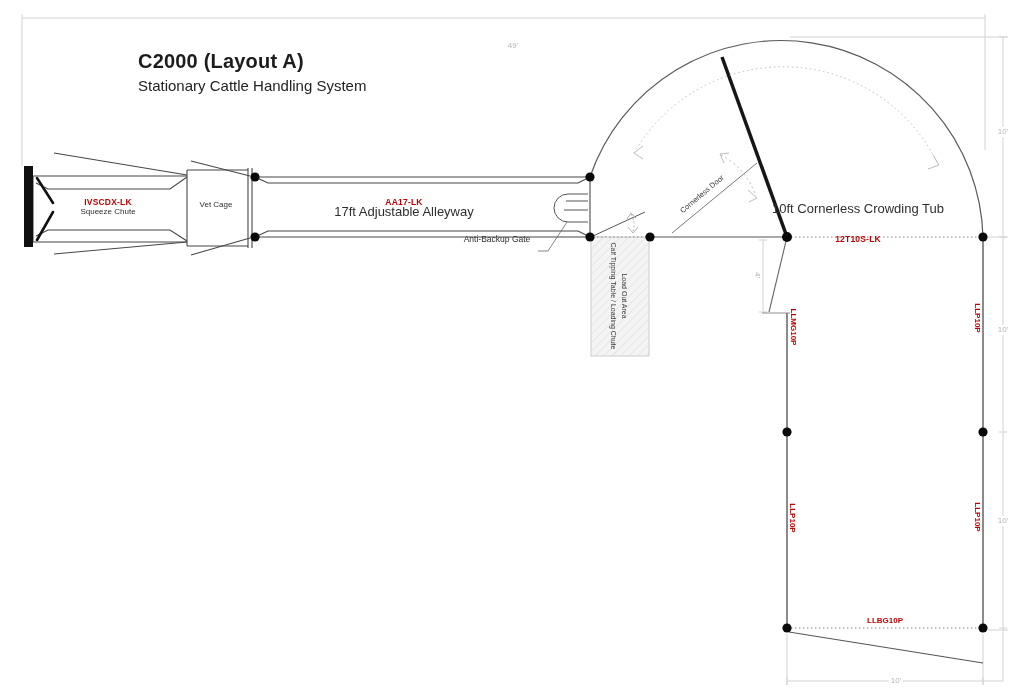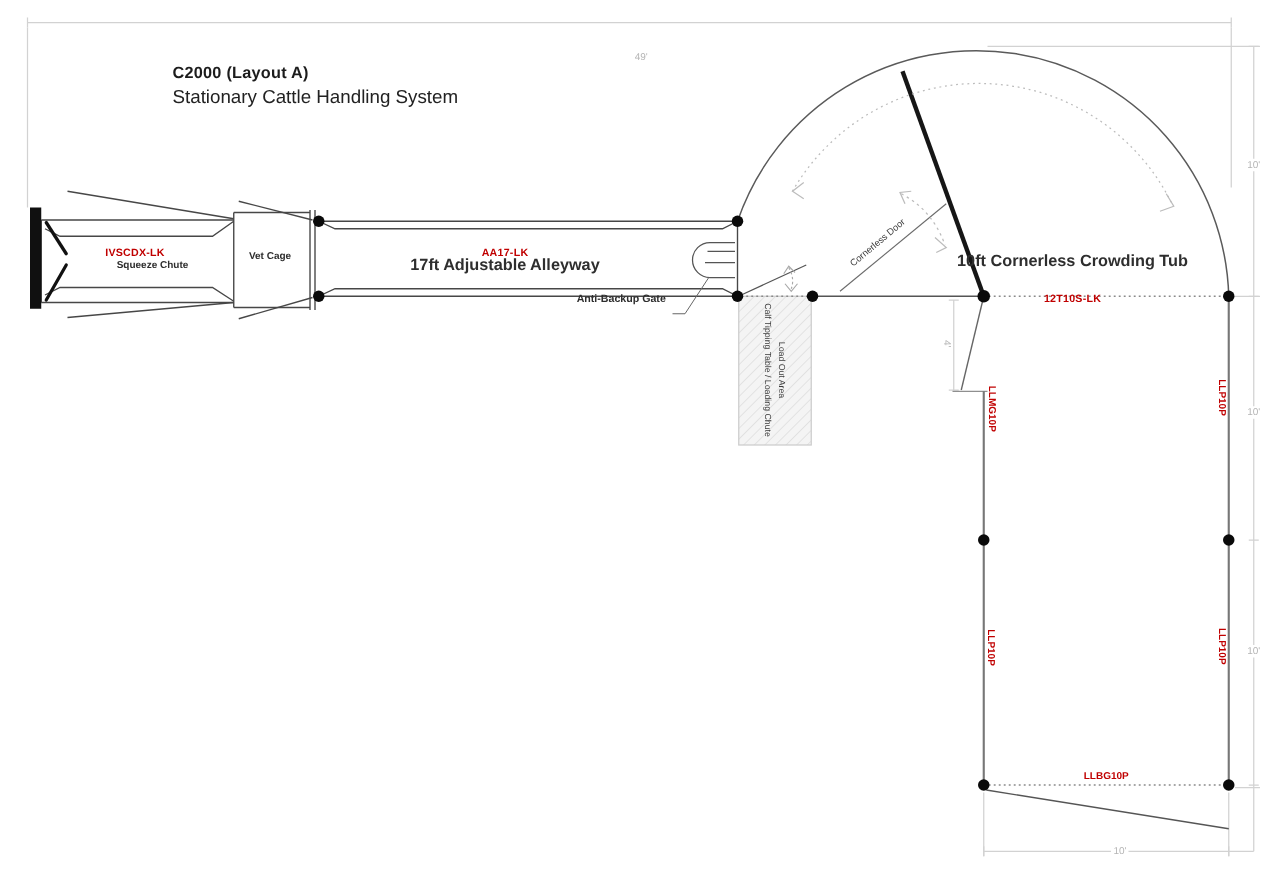--- a/index.html
+++ b/index.html
@@ -3,27 +3,27 @@
 <meta charset="utf-8">
 <style>
   html,body{margin:0;padding:0;background:#fff;}
   #canvas{
     position:relative;width:1026px;height:700px;background:#fff;overflow:hidden;
     font-family:"Liberation Sans",sans-serif;
   }
   #drawing{position:absolute;left:0;top:0;}
   .lbl{position:absolute;white-space:nowrap;transform:translate(-50%,-50%);line-height:1.25;}
   .red{color:#C00000;font-weight:bold;}
-  .blk{color:#2e2e2e;font-weight:bold;}
+  .blk{color:#2e2e2e;}
   .dim{color:#b5b5b5;background:#fff;padding:0 2px;font-size:8px;}
   .sku{font-size:8.5px;letter-spacing:.2px;}
   .sub{font-size:13px;}
   .vert{transform:translate(-50%,-50%) rotate(90deg);}
   .title-block{position:absolute;left:138px;top:50px;}
-  .title-main{font-size:13px;font-weight:bold;color:#1c1c1c;letter-spacing:.2px;}
+  .title-main{font-size:20px;font-weight:bold;color:#1c1c1c;letter-spacing:.2px;}
   .title-sub{font-size:15px;color:#222;margin-top:4px;}
   .loadout-text{
     position:absolute;left:619px;top:296px;width:130px;text-align:center;
     transform:translate(-50%,-50%) rotate(90deg);
     font-size:7px;color:#3a3a3a;line-height:1.6;
   }
   .cornerless{
     position:absolute;left:702px;top:194px;
     transform:translate(-50%,-50%) rotate(-40deg);
     font-size:7.5px;color:#3a3a3a;
@@ -146,21 +146,21 @@
         <circle cx="983" cy="628" r="4.6"></circle>
     </g>
   </svg>
 
   <div class="title-block">
     <div class="title-main">C2000 (Layout A)</div>
     <div class="title-sub">Stationary Cattle Handling System</div>
   </div>
 
   <div class="lbl red sku" style="left:108px;top:202px;text-align:center;">IVSCDX-LK</div>
-  <div class="lbl blk" style="left:122px;top:212px;font-size:8px;">Squeeze Chute</div>
+  <div class="lbl blk" style="left:108px;top:212px;font-size:8px;">Squeeze Chute</div>
 
   <div class="lbl blk" style="left:216px;top:205px;font-size:8px;">Vet Cage</div>
 
   <div class="lbl red sku" style="left:404px;top:202px;text-align:right;">AA17-LK</div>
   <div class="lbl blk sub" style="left:404px;top:212px;">17ft Adjustable Alleyway</div>
 
   <div class="lbl blk" style="left:497px;top:239px;font-size:8.5px;">Anti-Backup Gate</div>
 
   <div class="loadout-text">
     <div>Load Out Area</div>

